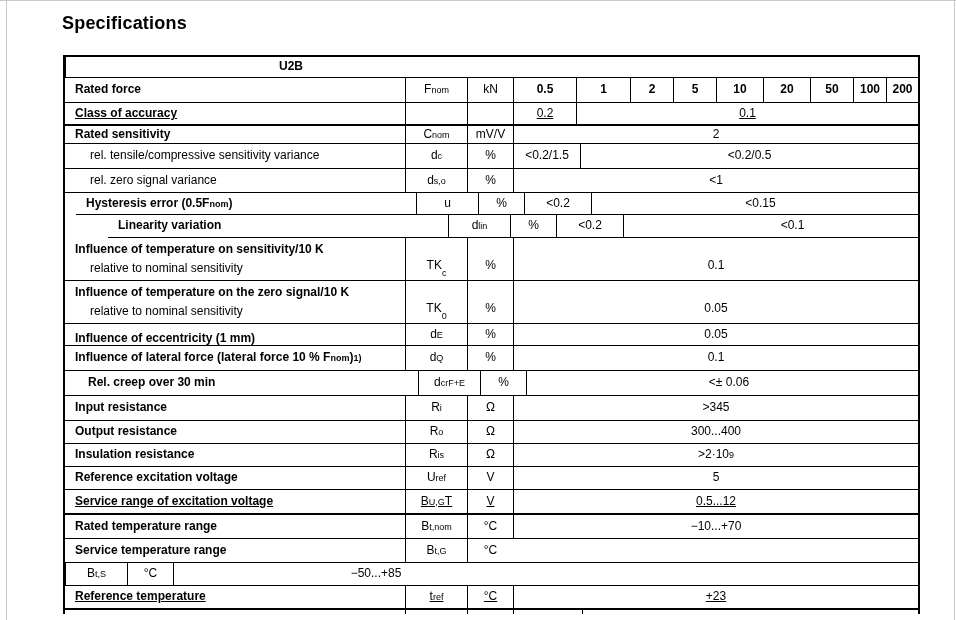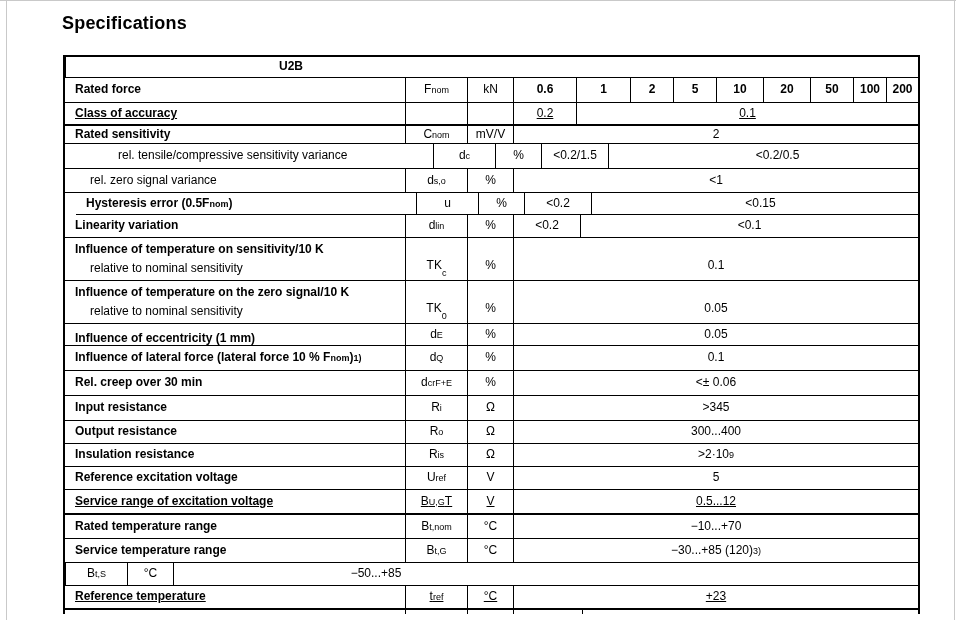--- a/index.html
+++ b/index.html
@@ -37,21 +37,21 @@
   <div class="edge-right"></div>
   <div class="title">Specifications</div>
   <div class="spec-table" id="spec-table">
       <div class="trow" style="height: 21px;">
         <div class="cell bl ctr bold" style="width: 451px;">U2B</div>
       </div>
       <div class="trow" style="height: 25px;">
         <div class="cell pad bold" style="width: 340px;">Rated force</div>
         <div class="cell bl ctr" style="width: 62px;">F<sub>nom</sub></div>
         <div class="cell bl ctr" style="width: 46px;">kN</div>
-        <div class="cell bl ctr bold" style="width: 63px;">0.6</div>
+        <div class="cell bl ctr bold" style="width: 63px;">0.5</div>
         <div class="cell bl ctr bold" style="width: 54px;">1</div>
         <div class="cell bl ctr bold" style="width: 43px;">2</div>
         <div class="cell bl ctr bold" style="width: 43px;">5</div>
         <div class="cell bl ctr bold" style="width: 47px;">10</div>
         <div class="cell bl ctr bold" style="width: 47px;">20</div>
         <div class="cell bl ctr bold" style="width: 43px;">50</div>
         <div class="cell bl ctr bold" style="width: 33px;">100</div>
         <div class="cell bl ctr bold" style="width: 32px;">200</div>
       </div>
       <div class="trow thick" style="height: 23px;">
@@ -61,40 +61,40 @@
         <div class="cell bl ctr" style="width: 63px;">0.2</div>
         <div class="cell bl ctr" style="width: 342px;">0.1</div>
       </div>
       <div class="trow" style="height: 18px;">
         <div class="cell pad bold" style="width: 340px;">Rated sensitivity</div>
         <div class="cell bl ctr" style="width: 62px;">C<sub>nom</sub></div>
         <div class="cell bl ctr" style="width: 46px;">mV/V</div>
         <div class="cell bl ctr" style="width: 405px;">2</div>
       </div>
       <div class="trow" style="height: 25px;">
-        <div class="cell ind" style="width: 340px; margin-left: 28px;">rel. tensile/compressive sensitivity variance</div>
+        <div class="cell ind" style="width: 340px;">rel. tensile/compressive sensitivity variance</div>
         <div class="cell bl ctr" style="width: 62px;">d<sub>c</sub></div>
         <div class="cell bl ctr" style="width: 46px;">%</div>
         <div class="cell bl ctr" style="width: 67px; text-align: center;">&lt;0.2/1.5</div>
         <div class="cell bl ctr" style="width: 338px;">&lt;0.2/0.5</div>
       </div>
       <div class="trow" style="height: 24px;">
         <div class="cell ind" style="width: 340px;">rel. zero signal variance</div>
         <div class="cell bl ctr" style="width: 62px;">d<sub>s,o</sub></div>
         <div class="cell bl ctr" style="width: 46px;">%</div>
         <div class="cell bl ctr" style="width: 405px;">&lt;1</div>
       </div>
       <div class="trow" style="height: 22px; margin-left: 11px;">
         <div class="cell pad bold" style="width: 340px;">Hysteresis error (0.5F<sub>nom</sub>)</div>
         <div class="cell bl ctr" style="width: 62px;">u</div>
         <div class="cell bl ctr" style="width: 46px;">%</div>
         <div class="cell bl ctr" style="width: 67px;">&lt;0.2</div>
         <div class="cell bl ctr" style="width: 338px;">&lt;0.15</div>
       </div>
-      <div class="trow" style="height: 23px;">
+      <div class="trow" style="height: 23px; margin-left: 43px;">
         <div class="cell pad bold" style="width: 340px;">Linearity variation</div>
         <div class="cell bl ctr" style="width: 62px;">d<sub>lin</sub></div>
         <div class="cell bl ctr" style="width: 46px;">%</div>
         <div class="cell bl ctr" style="width: 67px;">&lt;0.2</div>
         <div class="cell bl ctr" style="width: 338px;">&lt;0.1</div>
       </div>
       <div class="trow" style="height: 43px;">
         <div class="cell lblcol" style="width: 340px;">
           <div class="l1">Influence of temperature on sensitivity/10 K</div>
           <div class="l2">relative to nominal sensitivity</div>
@@ -117,21 +117,21 @@
         <div class="cell bl ctr" style="width: 62px;">d<sub>E</sub></div>
         <div class="cell bl ctr" style="width: 46px;">%</div>
         <div class="cell bl ctr" style="width: 405px;">0.05</div>
       </div>
       <div class="trow" style="height: 25px;">
         <div class="cell pad bold" style="width: 340px;">Influence of lateral force (lateral force 10 % F<sub>nom</sub>)<sup>1)</sup></div>
         <div class="cell bl ctr" style="width: 62px;">d<sub>Q</sub></div>
         <div class="cell bl ctr" style="width: 46px;">%</div>
         <div class="cell bl ctr" style="width: 405px;">0.1</div>
       </div>
-      <div class="trow" style="height: 25px;">
+      <div class="trow" style="height: 25px; padding-left: 13px;">
         <div class="cell pad bold" style="width: 340px;">Rel. creep over 30 min</div>
         <div class="cell bl ctr" style="width: 62px;">d<sub>crF+E</sub></div>
         <div class="cell bl ctr" style="width: 46px;">%</div>
         <div class="cell bl ctr" style="width: 405px;">&lt;± 0.06</div>
       </div>
       <div class="trow" style="height: 25px;">
         <div class="cell pad bold" style="width: 340px;">Input resistance</div>
         <div class="cell bl ctr" style="width: 62px;">R<sub>i</sub></div>
         <div class="cell bl ctr" style="width: 46px;">Ω</div>
         <div class="cell bl ctr" style="width: 405px;">&gt;345</div>
@@ -163,21 +163,20 @@
       <div class="trow" style="height: 24px;">
         <div class="cell pad bold" style="width: 340px;">Rated temperature range</div>
         <div class="cell bl ctr" style="width: 62px;">B<sub>t,nom</sub></div>
         <div class="cell bl ctr" style="width: 46px;">°C</div>
         <div class="cell bl ctr" style="width: 405px;">−10...+70</div>
       </div>
       <div class="trow" style="height: 24px;">
         <div class="cell pad bold" style="width: 340px;">Service temperature range</div>
         <div class="cell bl ctr" style="width: 62px;">B<sub>t,G</sub></div>
         <div class="cell bl ctr" style="width: 46px;">°C</div>
-        <div class="cell bl ctr" style="width: 405px;">−30...+85 (120)<sup>3)</sup></div>
       </div>
       <div class="trow" style="height: 23px;">
         <div class="cell bl ctr" style="width: 62px;">B<sub>t,S</sub></div>
         <div class="cell bl ctr" style="width: 46px;">°C</div>
         <div class="cell bl ctr" style="width: 405px;">−50...+85</div>
       </div>
       <div class="trow thick" style="height: 24px;">
         <div class="cell pad bold" style="width: 340px;">Reference temperature</div>
         <div class="cell bl ctr" style="width: 62px;">t<sub>ref</sub></div>
         <div class="cell bl ctr" style="width: 46px;">°C</div>

